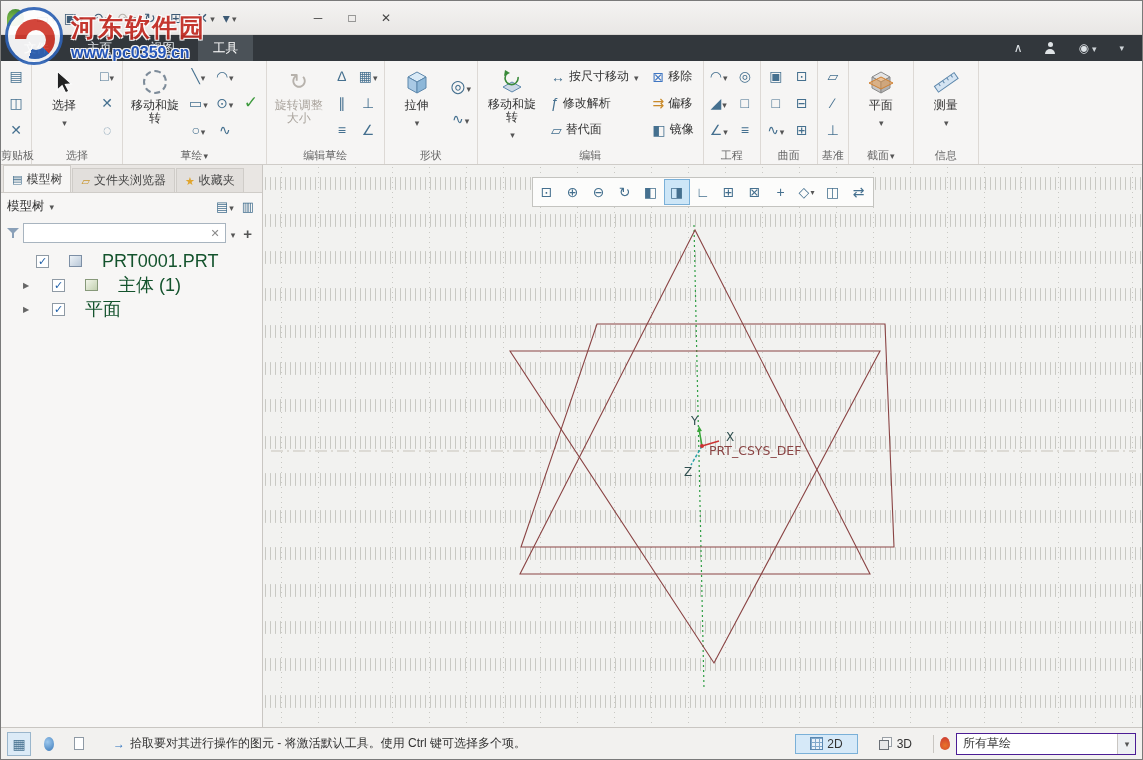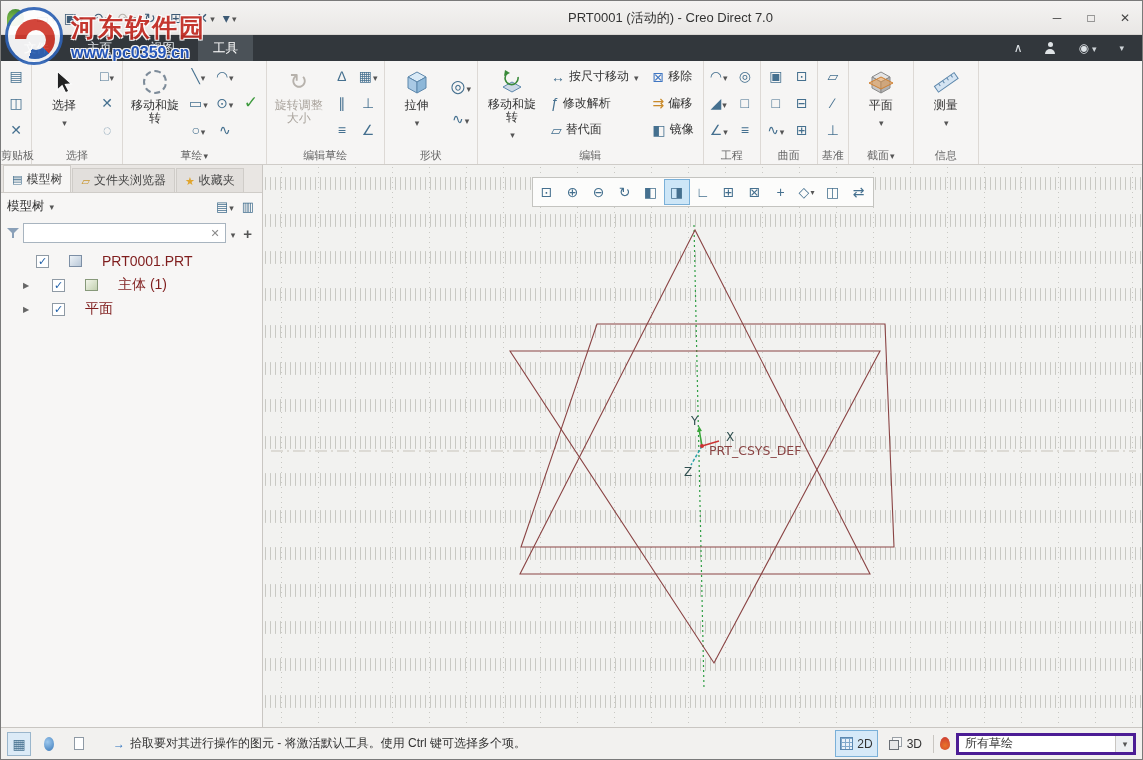--- a/index.html
+++ b/index.html
@@ -63,21 +63,21 @@
   .hbtn{border:none;background:transparent;display:flex;align-items:center;color:#45708f;font-size:13px;padding:2px;}
   .pfilter{height:28px;display:flex;align-items:center;gap:4px;padding:0 6px;}
   .funnel{width:12px;height:12px;position:relative;display:inline-block;}
   .funnel::before{content:"";position:absolute;top:1px;left:0;border-left:6px solid transparent;border-right:6px solid transparent;border-top:6px solid #8aa0b8;}
   .funnel::after{content:"";position:absolute;top:6px;left:5px;width:2px;height:5px;background:#8aa0b8;}
   .search{flex:1;height:20px;border:1px solid #a8b4bf;background:#fff;display:flex;align-items:center;padding:0 3px;}
   .search input{flex:1;border:none;outline:none;font-size:12px;min-width:0;background:transparent;}
   .search .clr{color:#8a8a8a;font-size:11px;padding:0 2px;}
   .plus{border:none;background:transparent;color:#555;font-size:15px;font-weight:bold;padding:0 4px;}
   .tree{flex:1;overflow:hidden;padding-top:2px;}
-  .trow{display:flex;align-items:center;gap:20px;height:24px;padding-left:6px;font-size:14px;color:#7f1d1d;cursor:default;}
+  .trow{display:flex;align-items:center;gap:20px;height:24px;padding-left:6px;font-size:18px;color:#14532d;cursor:default;}
   .trow[data-indent="1"]{padding-left:22px;}
   .exp{width:9px;font-size:8px;color:#666;}
   .exp::before{content:"▶";}
   .exp[data-show="false"]{visibility:hidden;}
   .cb{width:13px;height:13px;flex:0 0 13px;background:#fff;border:1px solid #8f9aa5;display:inline-flex;align-items:center;justify-content:center;font-size:11px;color:#1f5fa8;}
   .cb::after{content:"✓";}
   .ticon{width:13px;height:12px;flex:0 0 13px;display:inline-block;}
   .ticon[data-icon="part"]{background:linear-gradient(135deg,#eef3f8,#b9c8d8);border:1px solid #7d8fa5;}
   .ticon[data-icon="body"]{background:linear-gradient(135deg,#f2f6ea,#c2d0b0);border:1px solid #87997a;}
 
@@ -94,27 +94,27 @@
 
   
   .statusbar{height:32px;flex:0 0 32px;background:#f2f1ef;border-top:1px solid #c9c6c2;display:flex;align-items:center;padding:0 6px;gap:6px;}
   .sbtn{width:24px;height:24px;border:1px solid transparent;background:transparent;display:flex;align-items:center;justify-content:center;color:#45708f;font-size:14px;}
   .sbtn.pressed{border-color:#9ab6cc;background:#dcebf7;}
   .globe{width:14px;height:14px;border-radius:50%;background:radial-gradient(circle at 35% 35%,#9ec9ee,#3a78b8);}
   .blank{width:13px;height:13px;background:#fff;border:1px solid #8f9aa5;}
   .msg{display:flex;align-items:center;gap:5px;font-size:12px;color:#333;margin-left:16px;white-space:nowrap;overflow:hidden;}
   .msg .marrow{color:#2a6fbd;font-weight:bold;}
   .sb-right{margin-left:auto;display:flex;align-items:center;gap:6px;}
-  .vbtn{height:27px;border:1px solid transparent;background:transparent;display:flex;align-items:center;gap:4px;font-size:12px;color:#333;padding:0 4px;}
+  .vbtn{height:20px;border:1px solid transparent;background:transparent;display:flex;align-items:center;gap:4px;font-size:12px;color:#333;padding:0 14px;}
   .vbtn[data-selected="true"]{background:#d6e9f8;border-color:#7ab0d8;}
   .i2d{width:13px;height:13px;border:1px solid #5a87b0;background-color:#e8f1fa;background-image:linear-gradient(to right,#7fa8cc 1px,transparent 1px),linear-gradient(to bottom,#7fa8cc 1px,transparent 1px);background-size:4px 4px;}
   .i3d{width:10px;height:10px;border:1px solid #6a6f75;background:#e8e8e8;box-shadow:3px -3px 0 -1px #f8f8f8,3px -3px 0 0 #9aa0a6;margin:3px 4px 0 0;}
   .vsep{width:1px;height:18px;background:#c9c6c2;}
   .droplet{width:10px;height:13px;background:radial-gradient(circle at 50% 65%,#e8742a,#c93333);border-radius:50% 50% 50% 50%/62% 62% 38% 38%;}
-  .sel{width:180px;height:22px;border:3px solid #4c1d95;background:#fff;display:flex;align-items:center;font-size:12px;color:#333;}
+  .sel{width:180px;height:22px;border:1px solid #4c1d95;background:#fff;display:flex;align-items:center;font-size:12px;color:#333;}
   .sel .stext{flex:1;padding:0 6px;}
   .sel .sarr{width:18px;height:100%;border-left:1px solid #c9c6c2;background:#eef0f2;display:flex;align-items:center;justify-content:center;}
 
   
   .wm{position:absolute;top:6px;left:4px;display:flex;align-items:center;gap:8px;z-index:50;pointer-events:none;opacity:.93;}
   .wm-logo{width:58px;height:58px;border-radius:50%;background:#fff;border:3px solid #2f63b5;position:relative;overflow:hidden;}
   .wm-logo::before{content:"";position:absolute;left:7px;top:9px;width:40px;height:40px;border-radius:50%;background:conic-gradient(#d23a2e 0 38%,#2f63b5 38% 55%,#ffffff 55% 75%,#d23a2e 75%);}
   .wm-logo::after{content:"";position:absolute;left:18px;top:20px;width:20px;height:20px;border-radius:50%;background:#fff;}
   .wm-name{font-size:25px;font-weight:bold;color:#c22a22;letter-spacing:2px;text-shadow:-1px -1px 0 #fff,1px -1px 0 #fff,-1px 1px 0 #fff,1px 1px 0 #fff;}
   .wm-url{font-size:16px;font-weight:bold;color:#2256c0;text-shadow:-1px -1px 0 #fff,1px -1px 0 #fff,-1px 1px 0 #fff,1px 1px 0 #fff;}
@@ -148,21 +148,20 @@
           <span>⊞</span>
           <span class="car dd" data-show="true"></span>
         </button><button class="qabtn">
           <span>✕</span>
           <span class="car dd" data-show="false"></span>
         </button><button class="qabtn">
           <span>▾</span>
           <span class="car dd" data-show="false"></span>
         </button></span>
     </div>
-    <div class="title">PRT0001 (活动的) - Creo Direct 7.0</div>
     <div class="wctl">
       <button class="wbtn">─</button>
       <button class="wbtn">□</button>
       <button class="wbtn">✕</button>
     </div>
   </div>
 
   <div class="tabbar">
     <div class="tabs">
 

